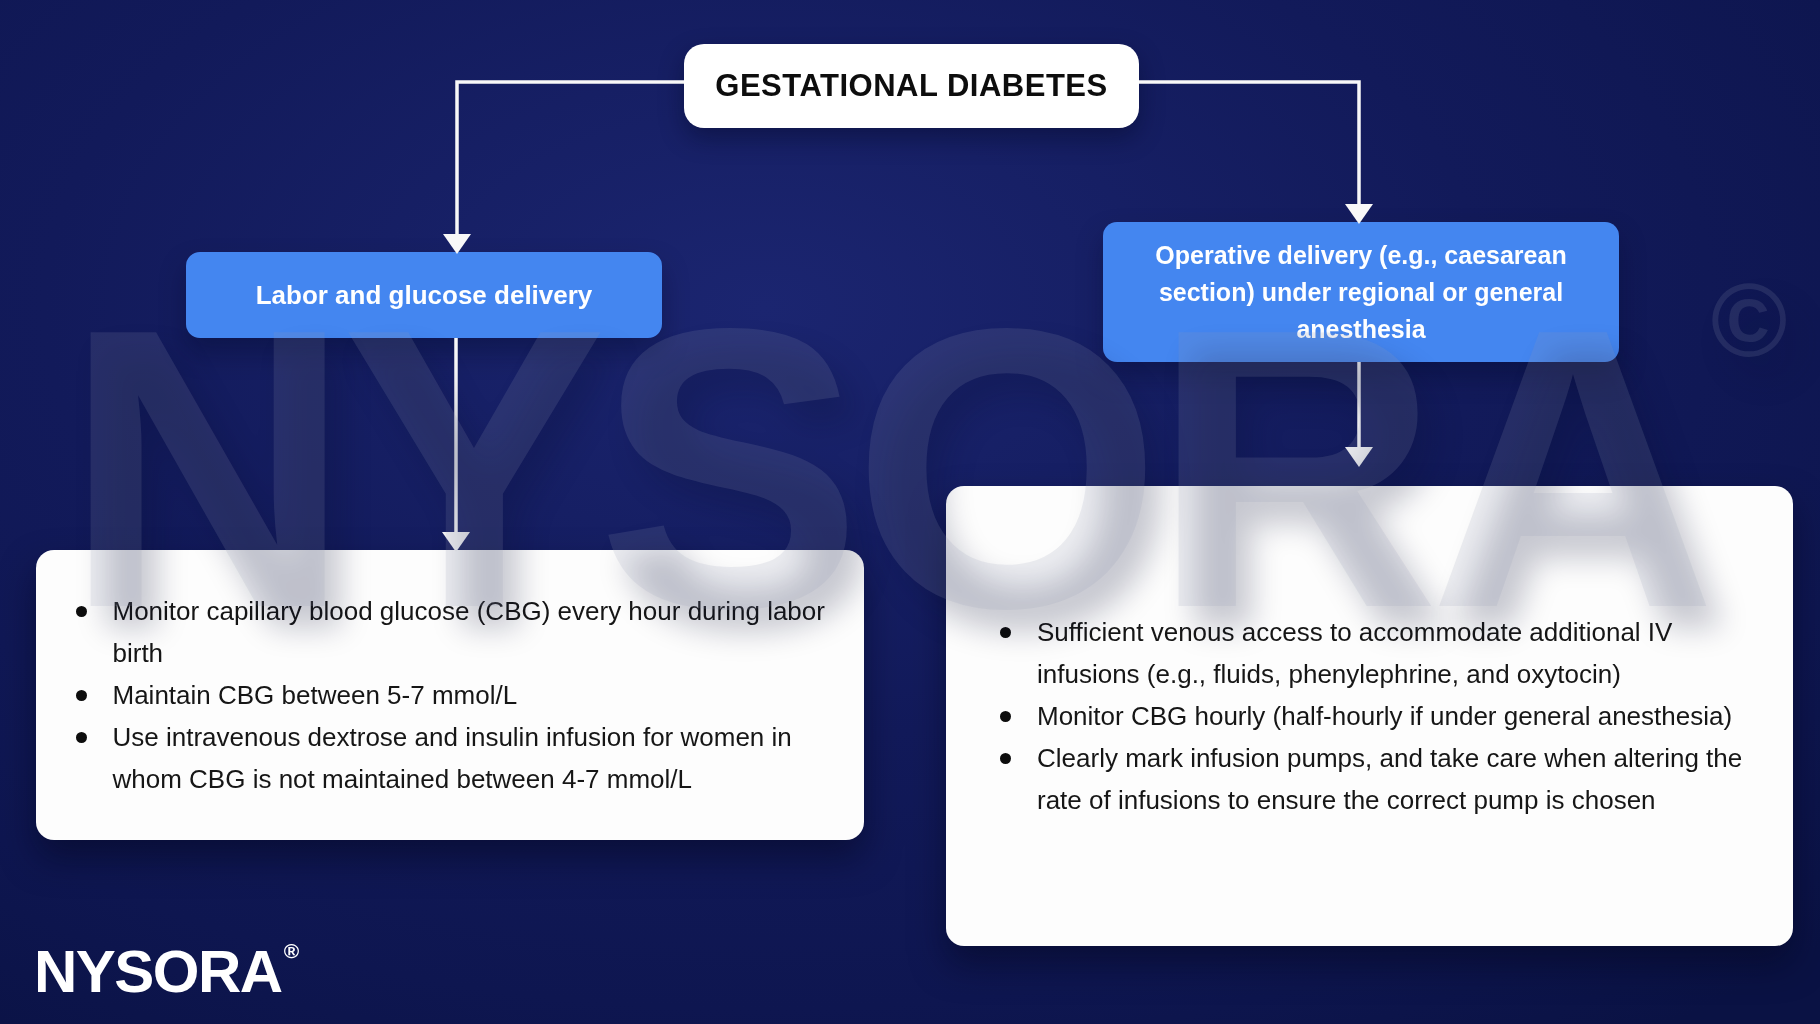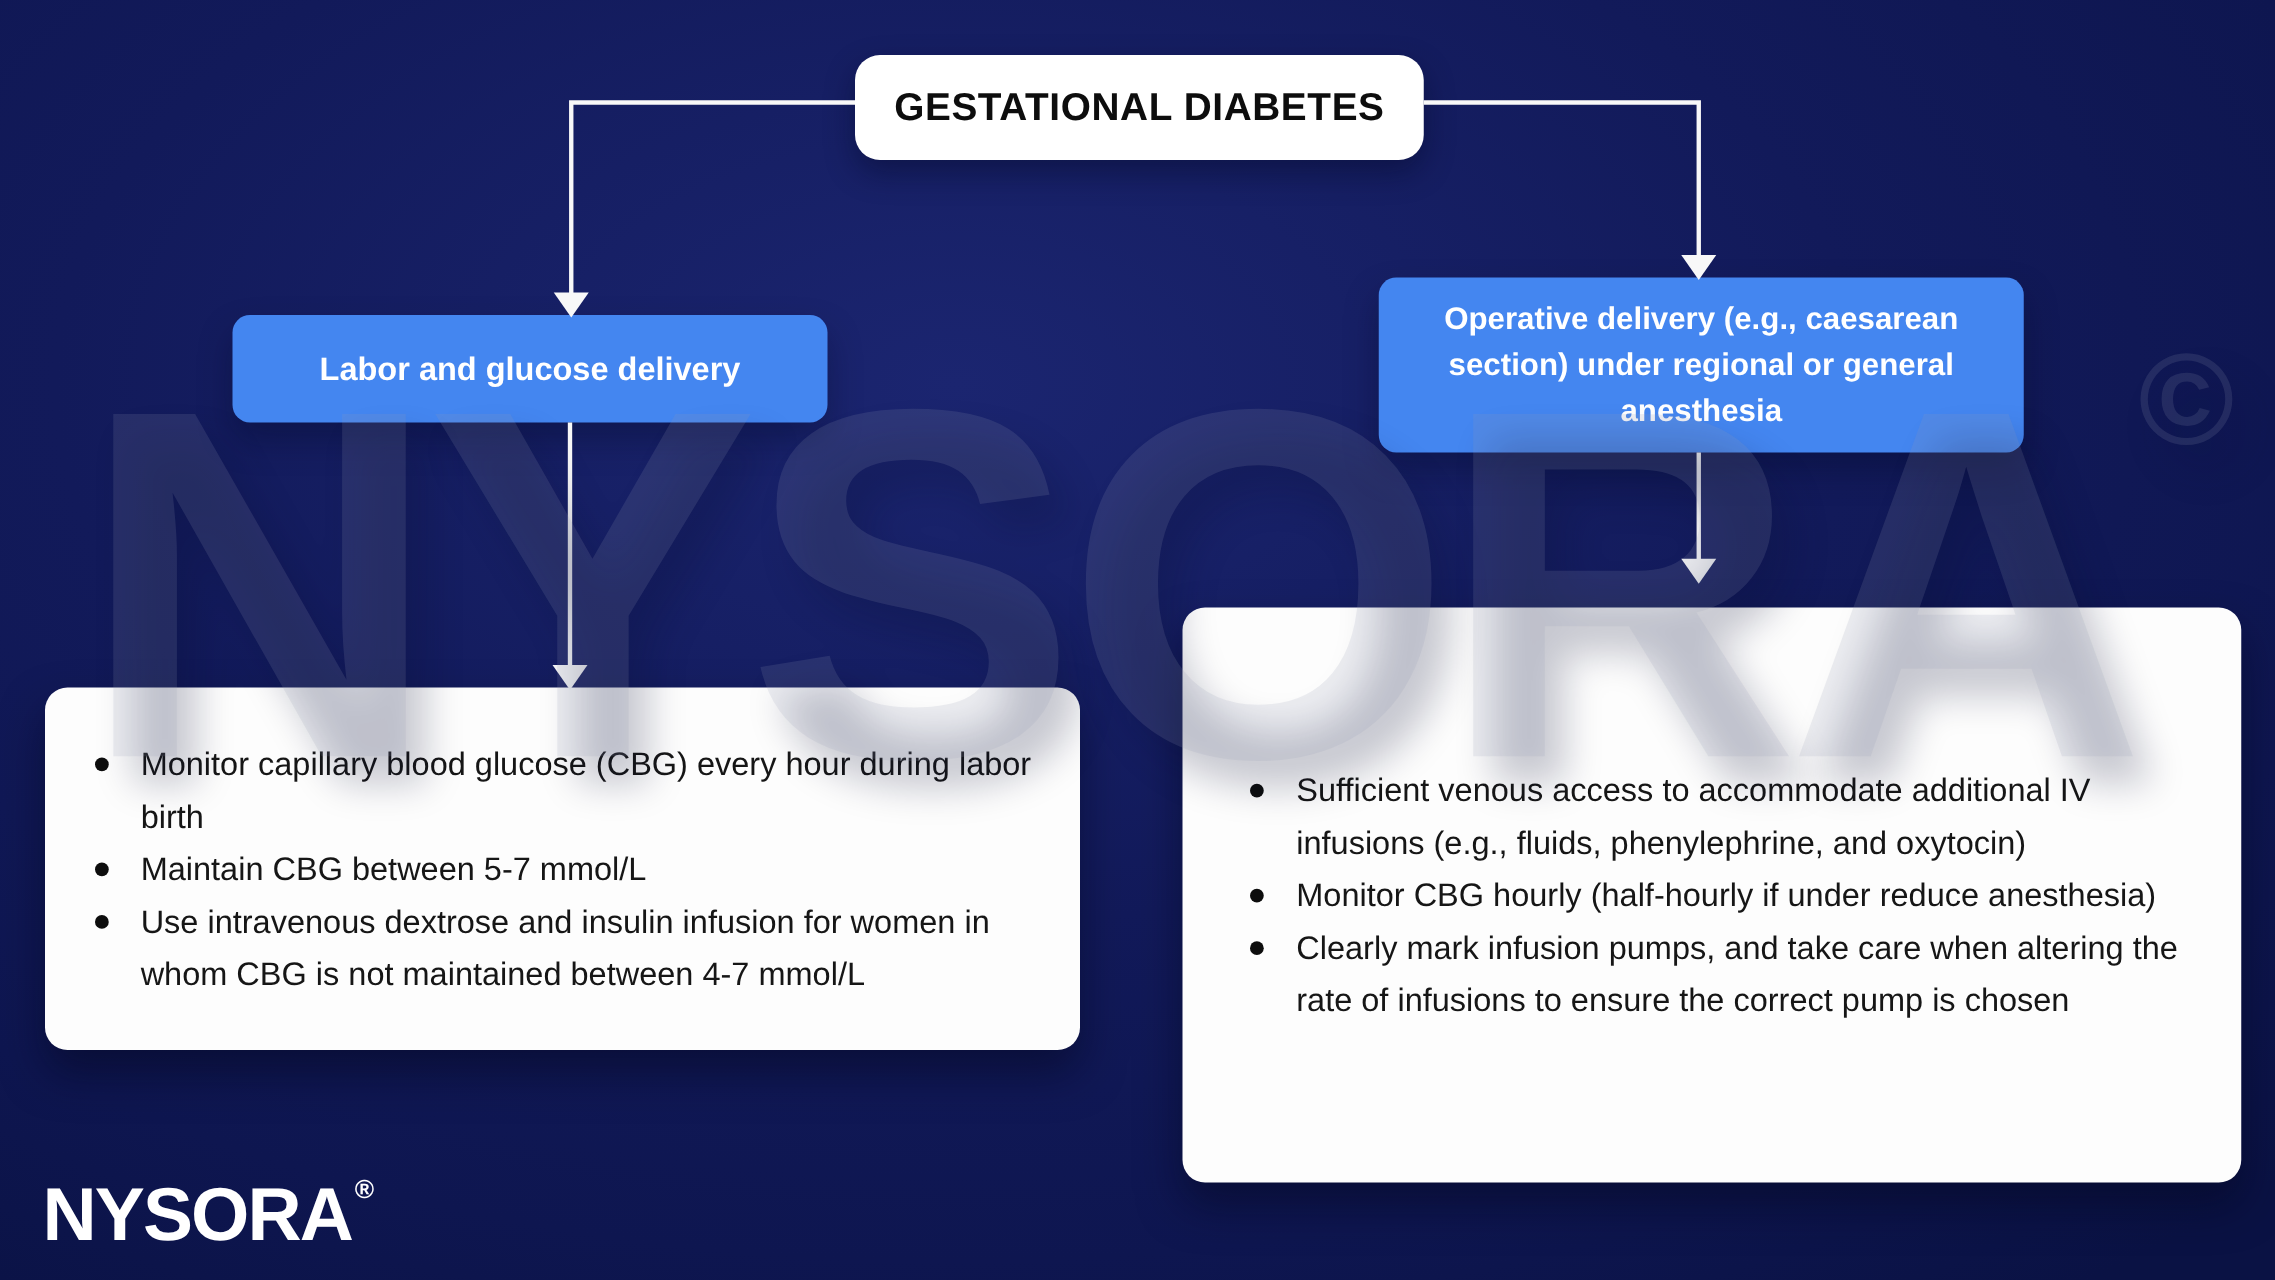--- a/index.html
+++ b/index.html
@@ -116,21 +116,21 @@
       </ul>
   </div>
   <div class="node detail-node detail-right">
     <ul class="bullets">
         <li>
         <span class="dot"></span>
         <span class="txt">Sufficient venous access to accommodate additional IV infusions (e.g., fluids, phenylephrine, and oxytocin)</span>
       </li>
         <li>
         <span class="dot"></span>
-        <span class="txt">Monitor CBG hourly (half-hourly if under reduce anesthesia)</span>
+        <span class="txt">Monitor CBG hourly (half-hourly if under general anesthesia)</span>
       </li>
         <li>
         <span class="dot"></span>
         <span class="txt">Clearly mark infusion pumps, and take care when altering the rate of infusions to ensure the correct pump is chosen</span>
       </li>
       </ul>
   </div>
 
   <div class="watermark">
     <span>NYSORA</span><span class="wm-symbol">©</span>

